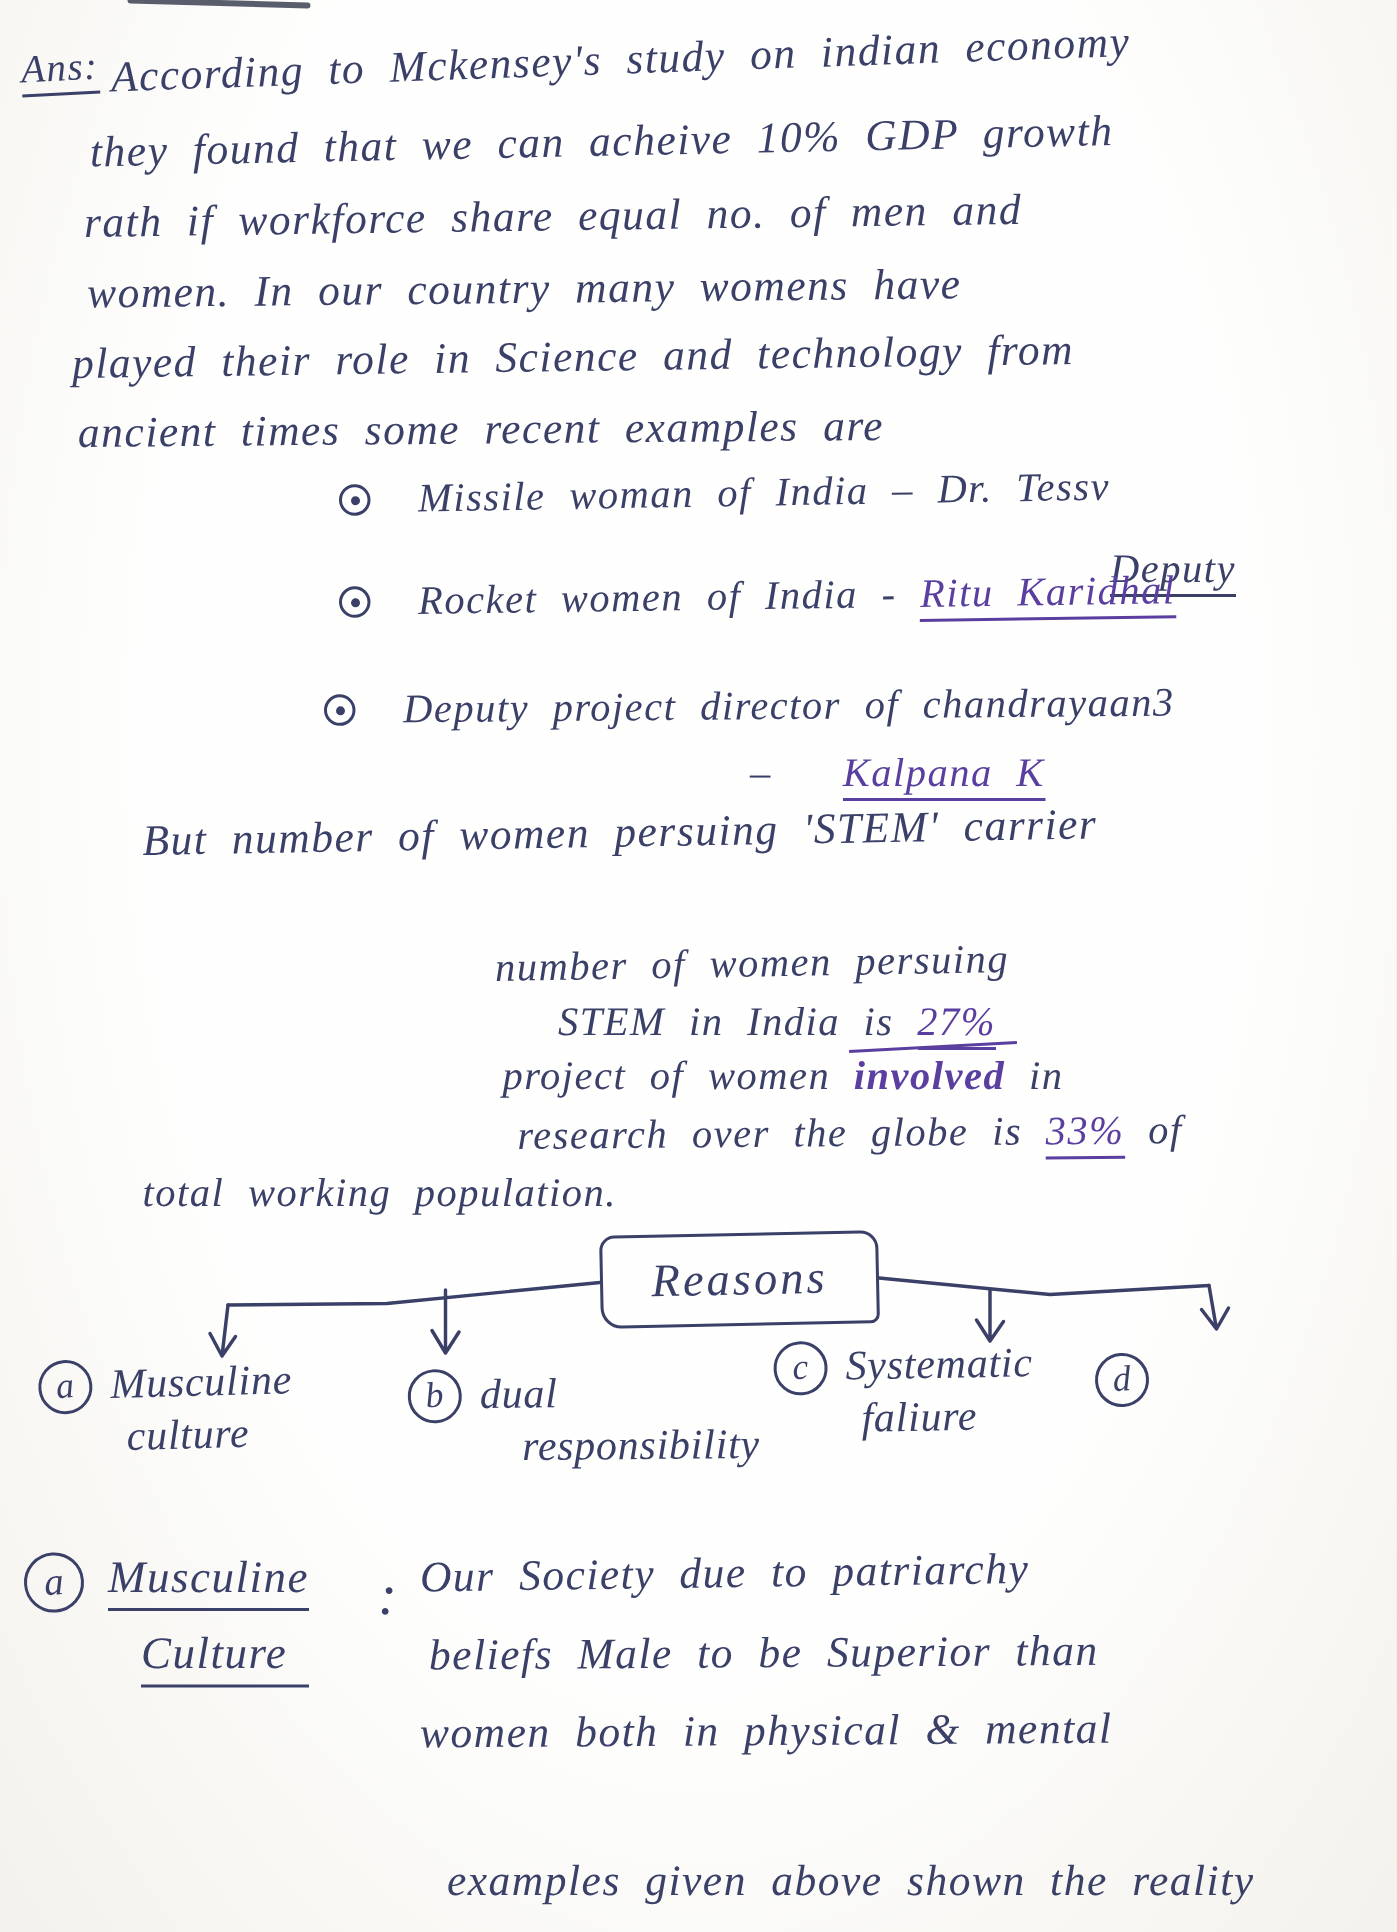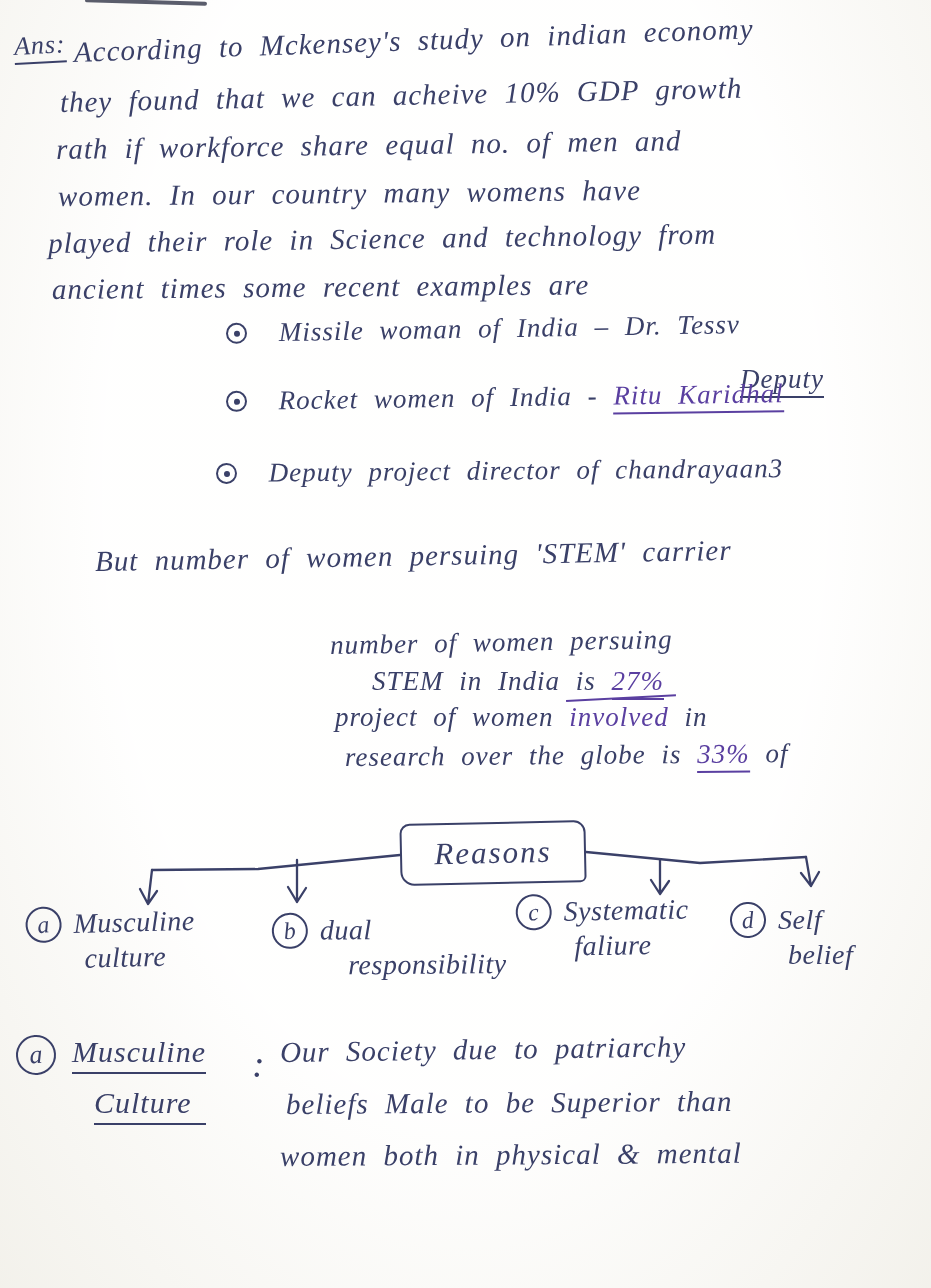--- a/index.html
+++ b/index.html
@@ -26,21 +26,21 @@
     position: absolute;
     white-space: nowrap;
     font-size: 29px;
     letter-spacing: 1px;
     word-spacing: 8px;
     transform-origin: left center;
   }
   .sm { font-size: 27px; }
   .u  { border-bottom: 2.5px solid currentColor; padding-bottom: 2px; }
   .accent { color: var(--accent); }
-  .overmark { position: relative; }
+  .overmark { position: relative; font-weight: bold; }
   .overmark::before {
     content: "";
     position: absolute; left: -3px; right: -8px; top: -5px;
     border-top: 2px solid currentColor;
     transform: rotate(-3deg);
   }
   
   .bullet {
     display: inline-block; width: 21px; height: 21px;
     border: 2.5px solid currentColor; border-radius: 50%;
@@ -118,38 +118,43 @@
     <span class="bullet"></span>
     <span>Rocket women of India</span>
     <span>-</span>
     <span class="u accent">Ritu Karidhal</span>
   </div>
 
   <div class="handline sm" style="left:216px; top:458px; transform:rotate(-0.5deg);">
     <span class="bullet"></span>
     <span>Deputy project director of chandrayaan3</span>
   </div>
+  <div class="handline sm" style="left:500px; top:500px;">
+    <span>–</span>&nbsp;&nbsp;
+    <span class="u accent">Kalpana K</span>
+  </div>
 
   <div class="handline" style="left:95px; top:545px; transform:rotate(-1deg);">But number of women persuing 'STEM' carrier</div>
 
   <div class="handline sm" style="left:330px; top:630px; transform:rotate(-1deg);">number of women persuing</div>
   <div class="handline sm" style="left:372px; top:666px;">
     <span>STEM in India is</span>
     <span class="u accent">27%</span>
   </div>
   <div class="handline sm" style="left:335px; top:702px;">
     <span>project of women</span>
     <span class="overmark accent">involved</span>
     <span>in</span>
   </div>
   <div class="handline sm" style="left:345px; top:742px; transform:rotate(-0.5deg);">
     <span>research over the globe is</span>
     <span class="u accent">33%</span>
     <span>of</span>
   </div>
+  <div class="handline sm" style="left:95px; top:780px;">total working population.</div>
 
   <svg class="connector-svg" width="931" height="120" viewBox="0 0 931 120">
     <path d="M400,43 L258,57 L152,58"></path>
     <path d="M152,58 L148,92 M148,92 L140,77 M148,92 L157,79"></path>
     <path d="M297,48 L297,90 M297,90 L288,75 M297,90 L306,76"></path>
     <path d="M586,40 L700,51 L806,45"></path>
     <path d="M660,48 L660,82 M660,82 L651,68 M660,82 L669,69"></path>
     <path d="M806,45 L811,74 M811,74 L801,61 M811,74 L819,60"></path>
   </svg>
 
@@ -176,32 +181,29 @@
   <div class="reason" style="left:516px; top:893px; transform:rotate(-1deg);">
     <span class="keybadge">c</span>
     <span>
       <span style="display:block">Systematic</span>
       <span class="lbl2" style="display:block">faliure</span>
     </span>
   </div>
 
   <div class="reason" style="left:730px; top:902px;">
     <span class="keybadge">d</span>
-    <span>
-      <span style="display:block">Self</span>
-      <span class="lbl2" style="display:block">belief</span>
-    </span>
   </div>
 
   <div class="section-head">
     <span class="keybadge" style="width:40px;height:40px;flex-basis:40px;font-size:26px;">a</span>
     <span>
       <span class="word">Musculine</span>
       <span class="word word2">Culture</span>
     </span>
   </div>
   <div class="colon">:</div>
 
   <div class="handline" style="left:280px; top:1036px; transform:rotate(-0.8deg);">Our Society due to patriarchy</div>
   <div class="handline" style="left:286px; top:1088px; transform:rotate(-0.4deg);">beliefs Male to be Superior than</div>
   <div class="handline" style="left:280px; top:1140px; transform:rotate(-0.4deg);">women both in physical &amp; mental</div>
+  <div class="handline" style="left:298px; top:1238px;">examples given above shown the reality</div>
 
 </div>
 
 </body></html>

